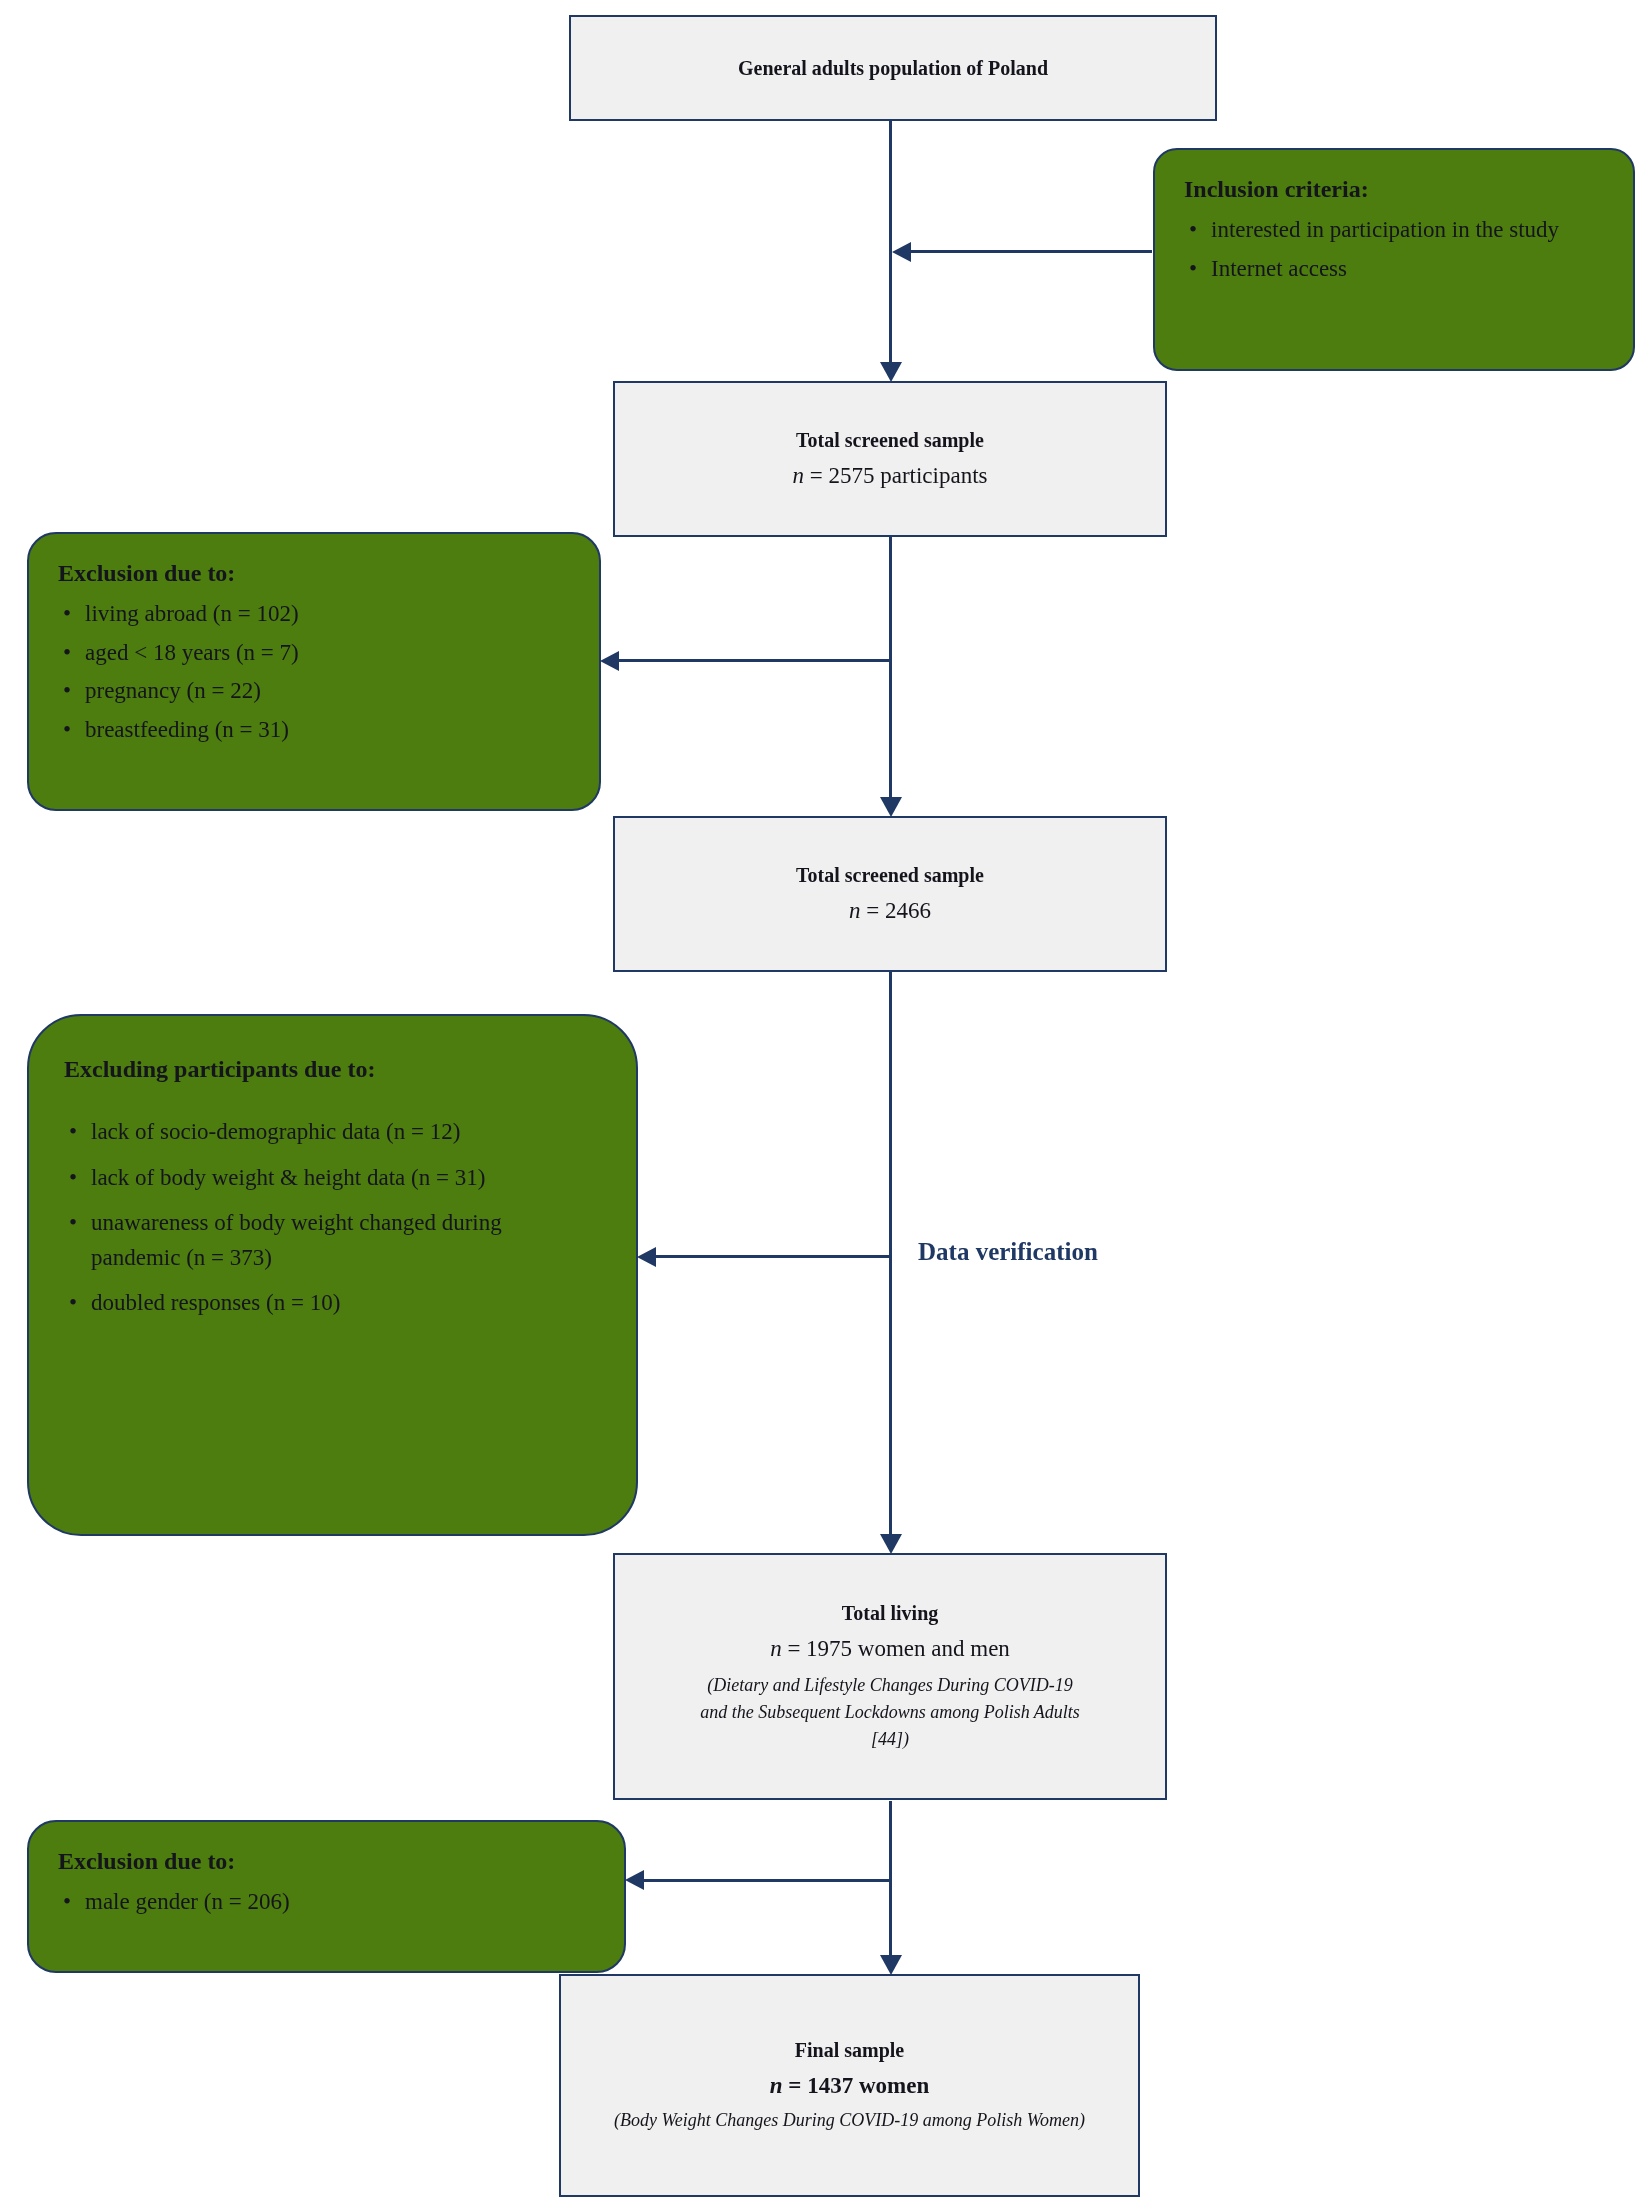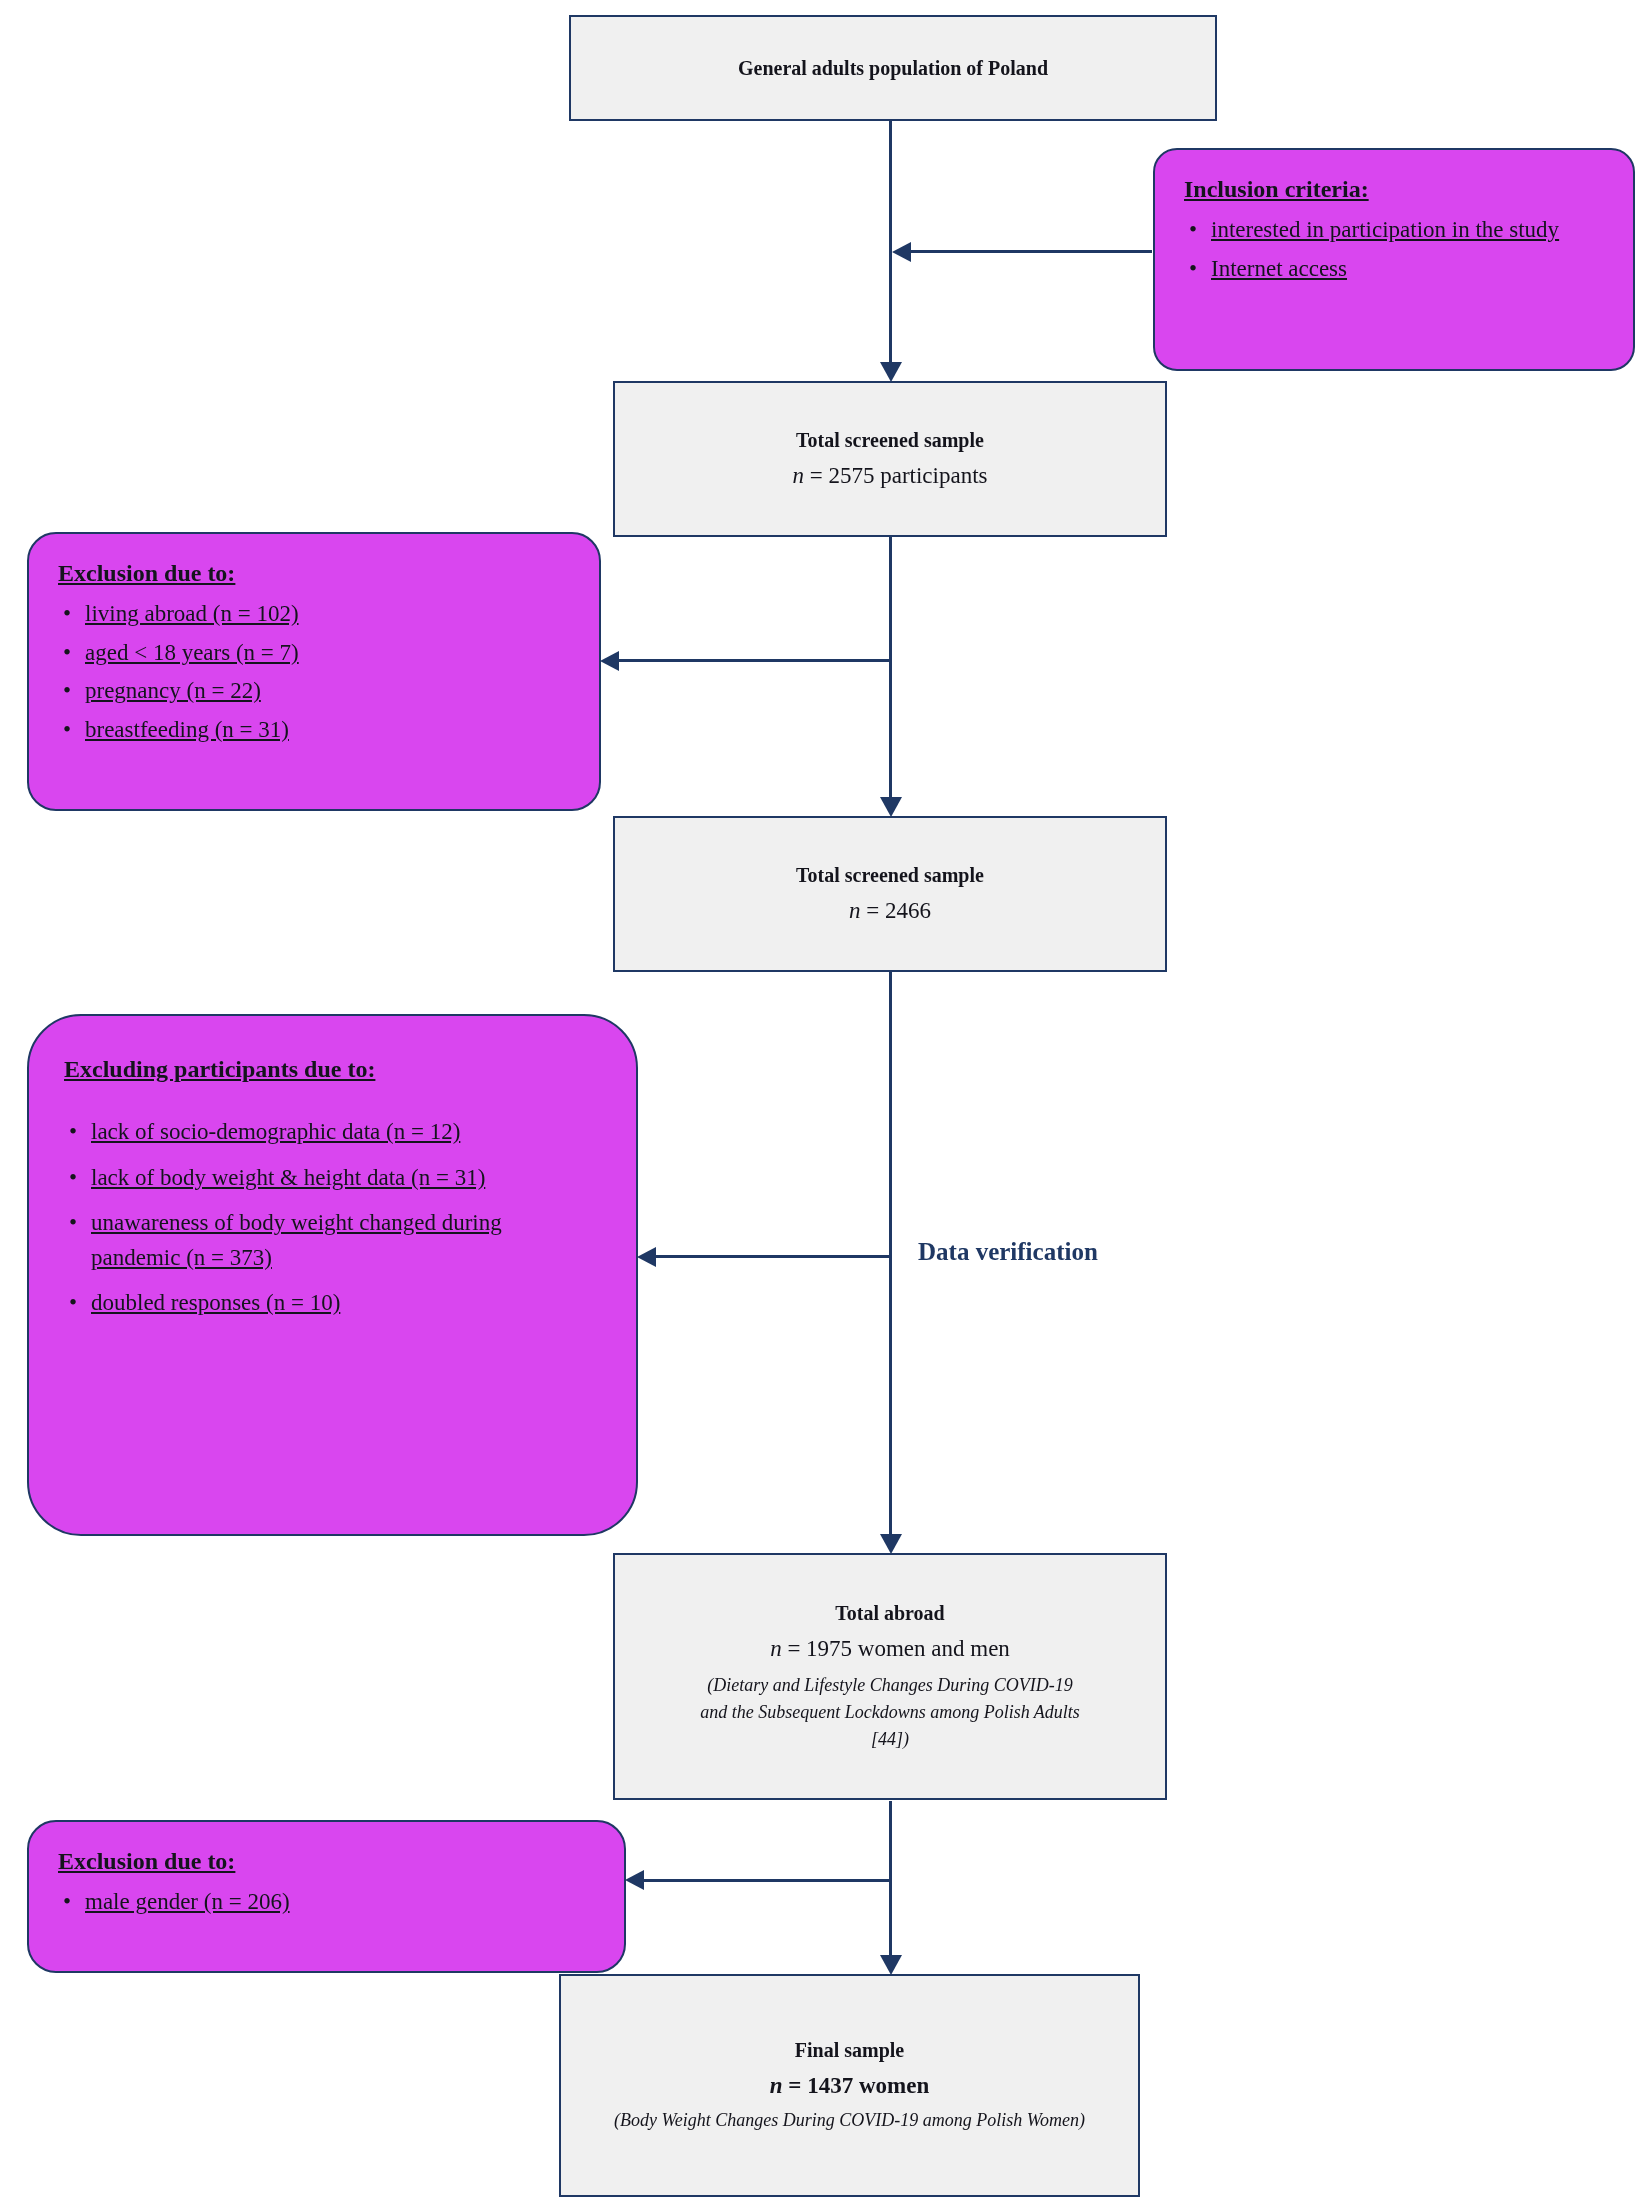--- a/index.html
+++ b/index.html
@@ -24,24 +24,23 @@
   .main {
     background: var(--box_fill);
     display: flex;
     flex-direction: column;
     align-items: center;
     justify-content: center;
     text-align: center;
     padding: 10px 20px;
   }
   .side {
-    background: #d946ef;
+    background: #4d7c0f;
     border-width: 2px;
     padding: 23px 29px;
-    text-decoration: underline;
   }
   .box-title { font-weight: bold; font-size: 20px; line-height: 1.3; }
   .box-sub { font-size: 23px; margin-top: 8px; line-height: 1.3; }
   .box-sub .nvar { font-style: italic; }
   .bold-sub { font-weight: bold; }
   .citation {
     font-style: italic;
     font-size: 18px;
     line-height: 1.5;
     margin-top: 9px;
@@ -145,21 +144,21 @@
     <div class="side-title">Excluding participants due to:</div>
     <ul class="bullets spaced" style="max-width:445px">
         <li>lack of socio-demographic data (n = 12)</li>
         <li>lack of body weight &amp; height data (n = 31)</li>
         <li>unawareness of body weight changed during pandemic (n = 373)</li>
         <li>doubled responses (n = 10)</li>
       </ul>
   </div>
 
   <div class="box main" style="left:613px;top:1553px;width:554px;height:247px">
-    <div class="box-title">Total abroad</div>
+    <div class="box-title">Total living</div>
     <div class="box-sub"><i class="nvar">n</i> <span>= 1975 women and men</span></div>
     <div class="citation" style="max-width:386px">(Dietary and Lifestyle Changes During COVID-19 and the Subsequent Lockdowns among Polish Adults [44])</div>
   </div>
 
   <div class="box side" style="left:27px;top:1820px;width:599px;height:153px;border-radius:29px">
     <div class="side-title">Exclusion due to:</div>
     <ul class="bullets">
         <li>male gender (n = 206)</li>
       </ul>
   </div>

